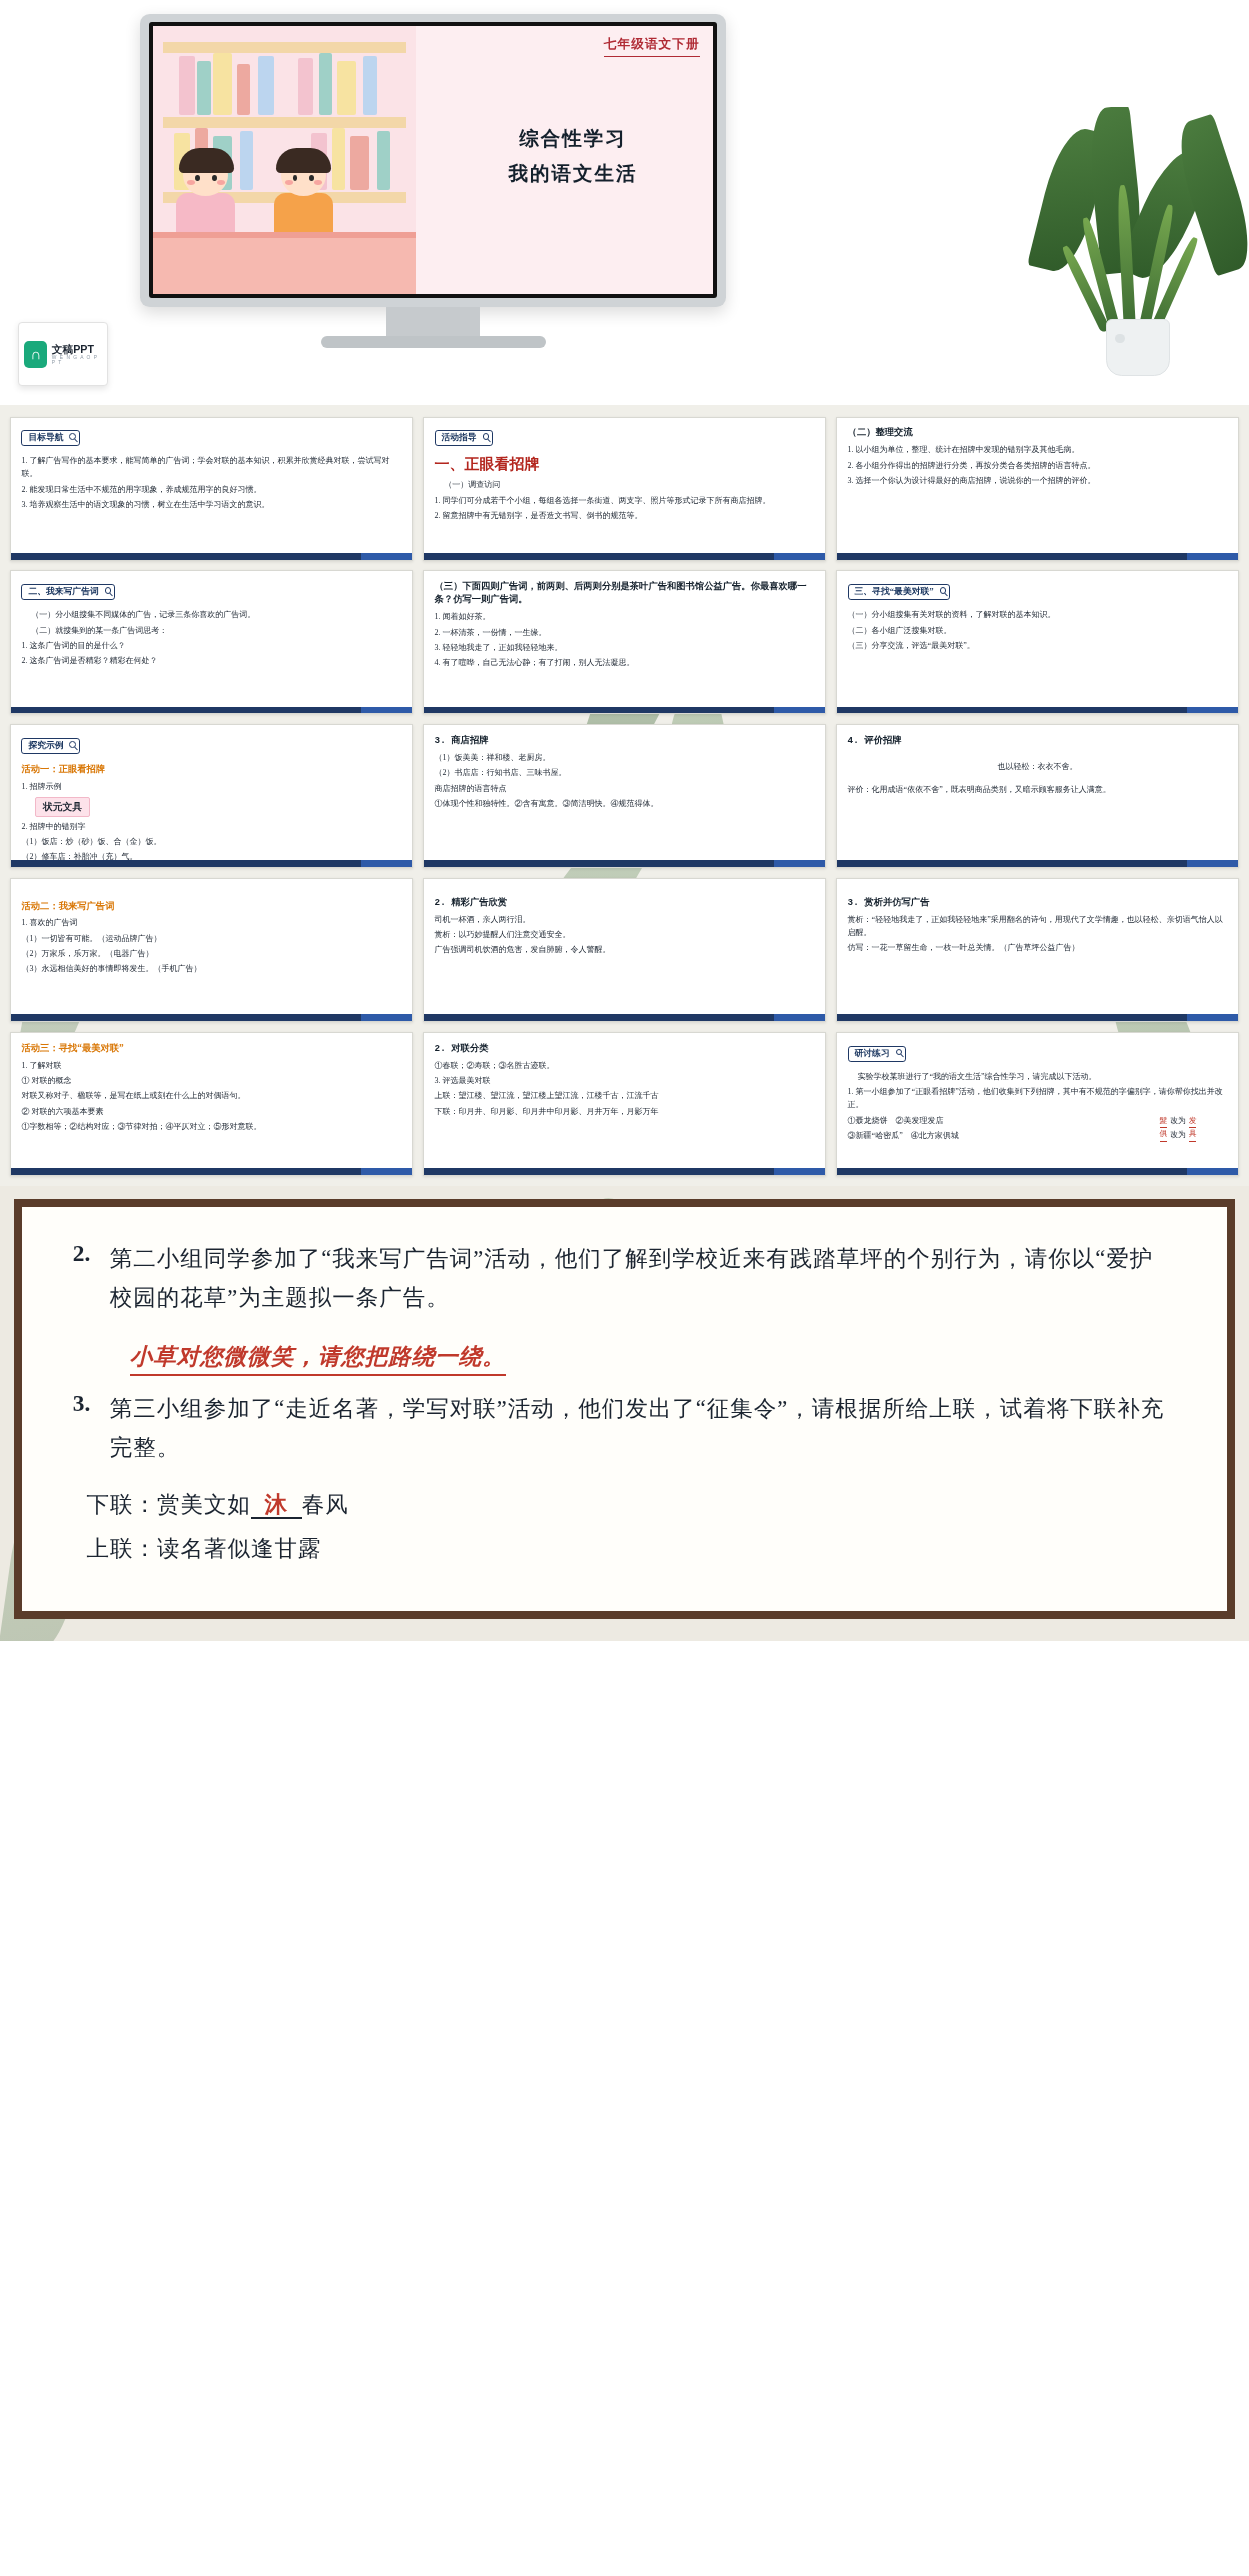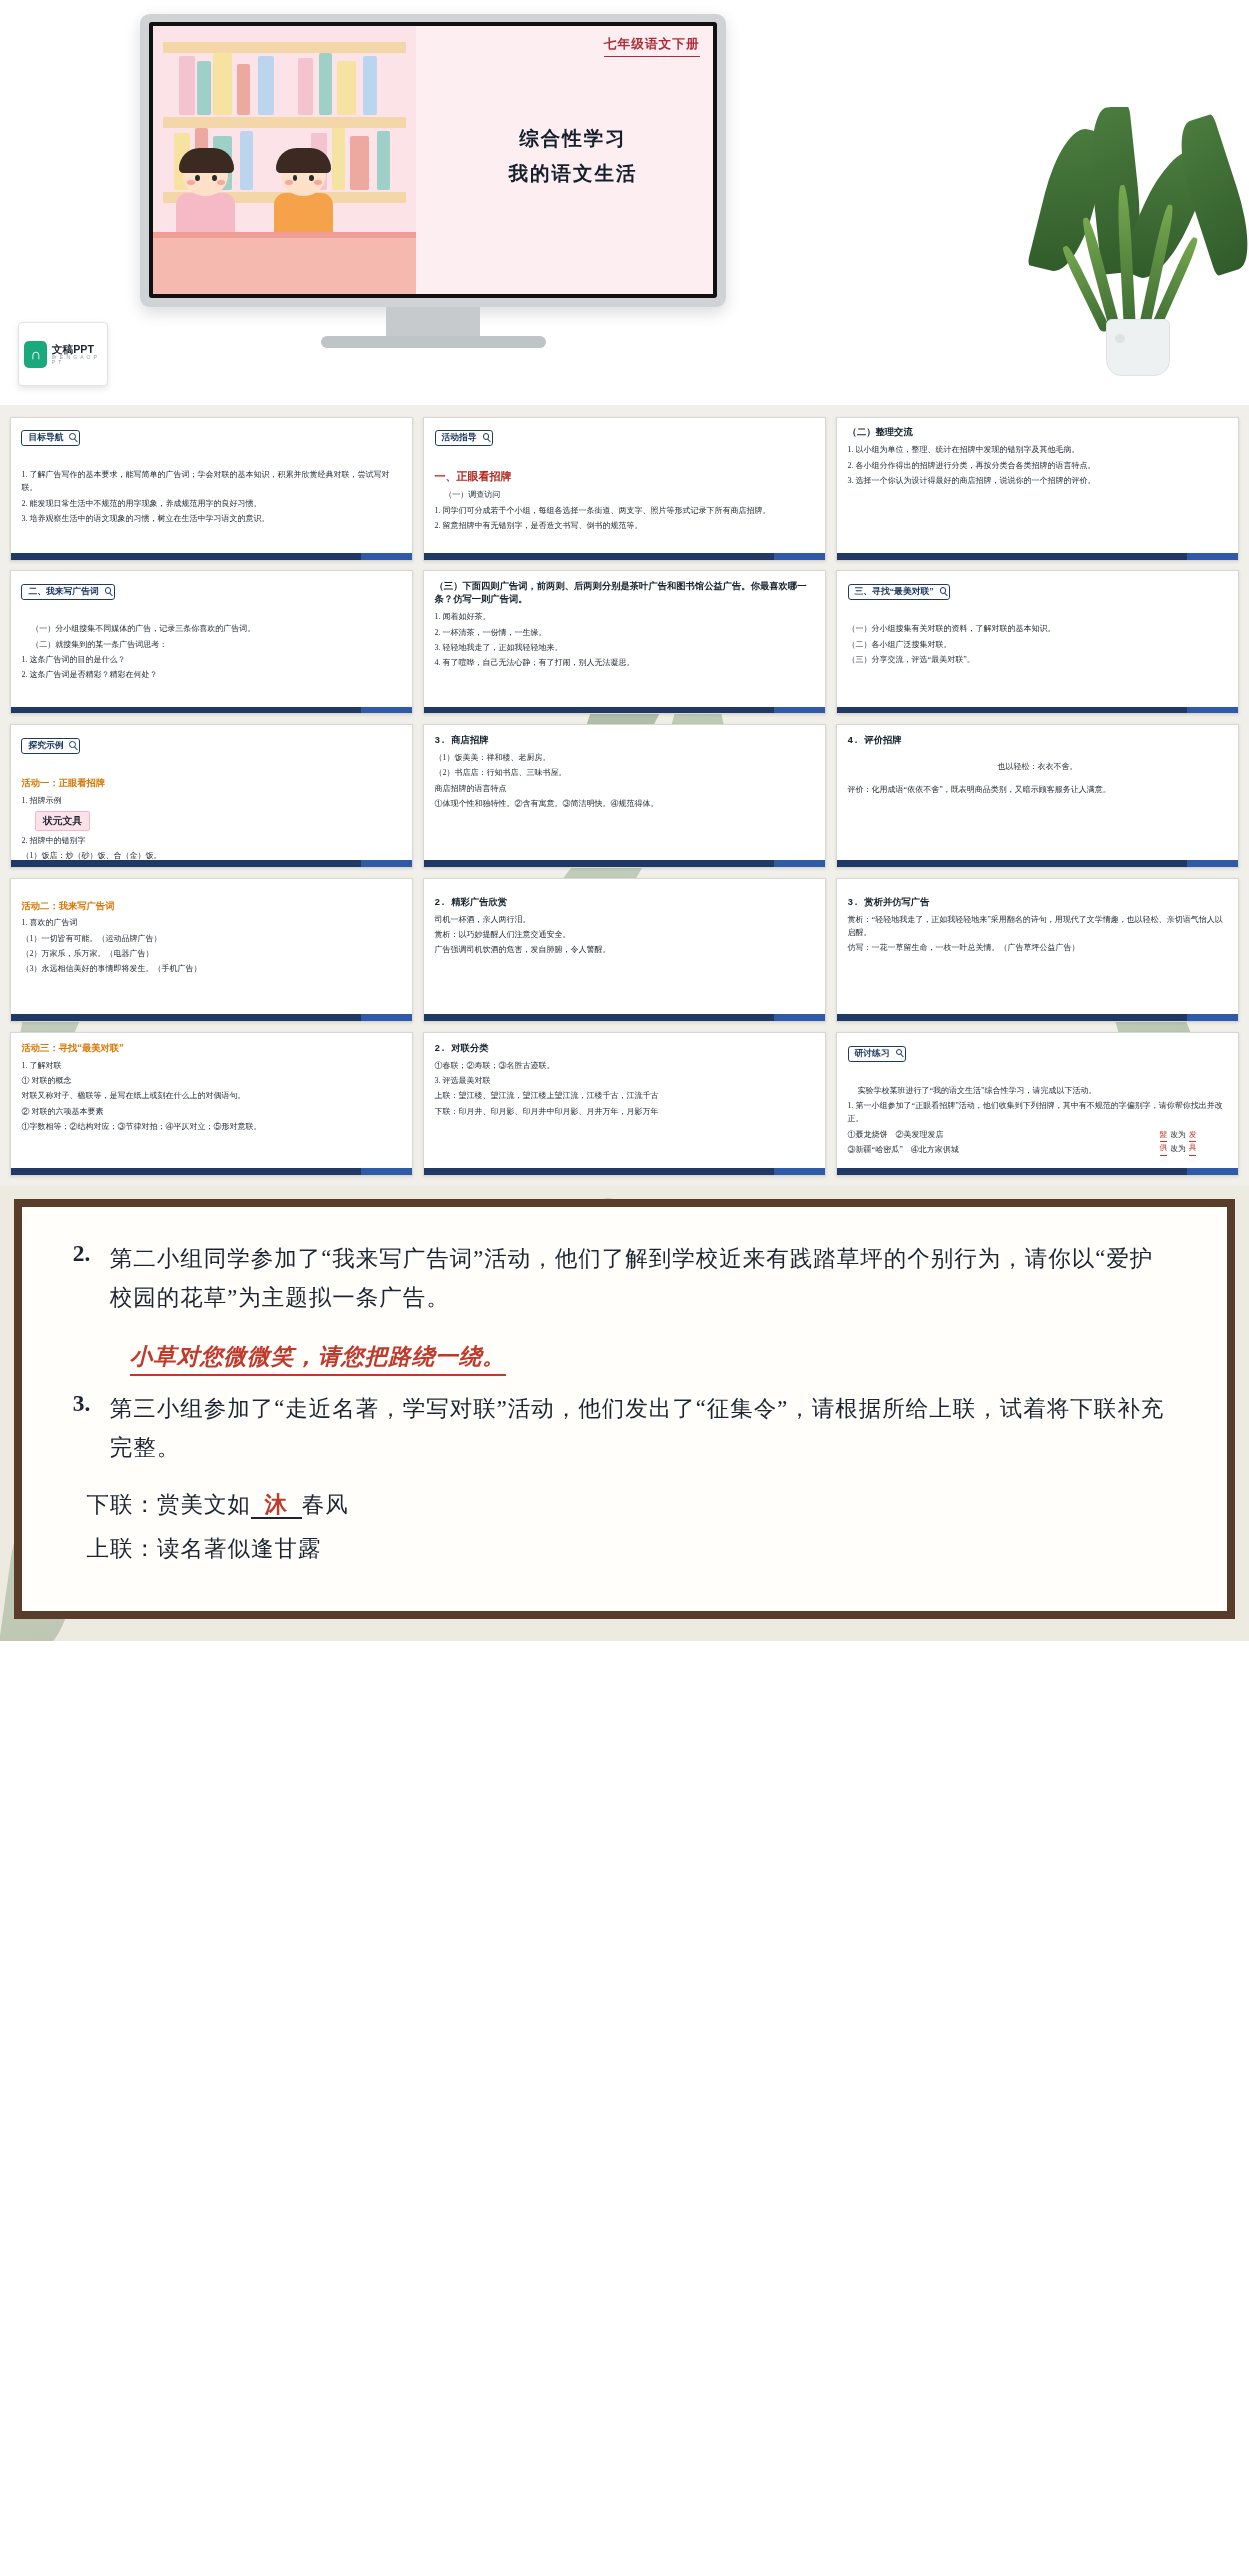--- a/index.html
+++ b/index.html
@@ -151,33 +151,33 @@
   }
   .mini:after{
     content:""; position:absolute; right:0; bottom:0; width:51px; height:6.8px; background:#2e5aa8;
   }
   .tab {
     display: inline-block;
     border: 1.5px solid #1f3864;
     border-radius: 2.9px;
     padding: 1px 15.6px 1px 5.9px;
     font-size: 8.8px; font-weight: bold; color: #16325c;
-    position: relative; margin-bottom: 23px;
+    position: relative; margin-bottom: 9px;
     font-family: "Liberation Serif", serif;
   }
   .tab .mag {
     position: absolute; right: 2.9px; top: 2px; width: 6.8px; height: 6.8px;
     border: 1.3px solid #1f3864; border-radius: 50%;
   }
   .tab .mag:after{
     content:""; position:absolute; right:-2.9px; bottom:-2px; width:3.9px;height:1.3px;
     background:#1f3864; transform: rotate(45deg);
   }
   .hd-red {
-    font-size: 11px; font-weight: bold; color: #b3261e; margin-bottom: 4.9px;
+    font-size: 15px; font-weight: bold; color: #b3261e; margin-bottom: 4.9px;
     font-family: "Liberation Serif", serif;
   }
   .hd-orange {
     font-size: 9.3px; font-weight: bold; color: #d97706; margin-bottom: 4.9px;
     font-family: "Liberation Serif", serif;
   }
   .hd-dark {
     font-size: 9.3px; font-weight: bold; color: #14202c; margin-bottom: 4.9px;
     font-family: Liberation Mono, monospace;
   }

